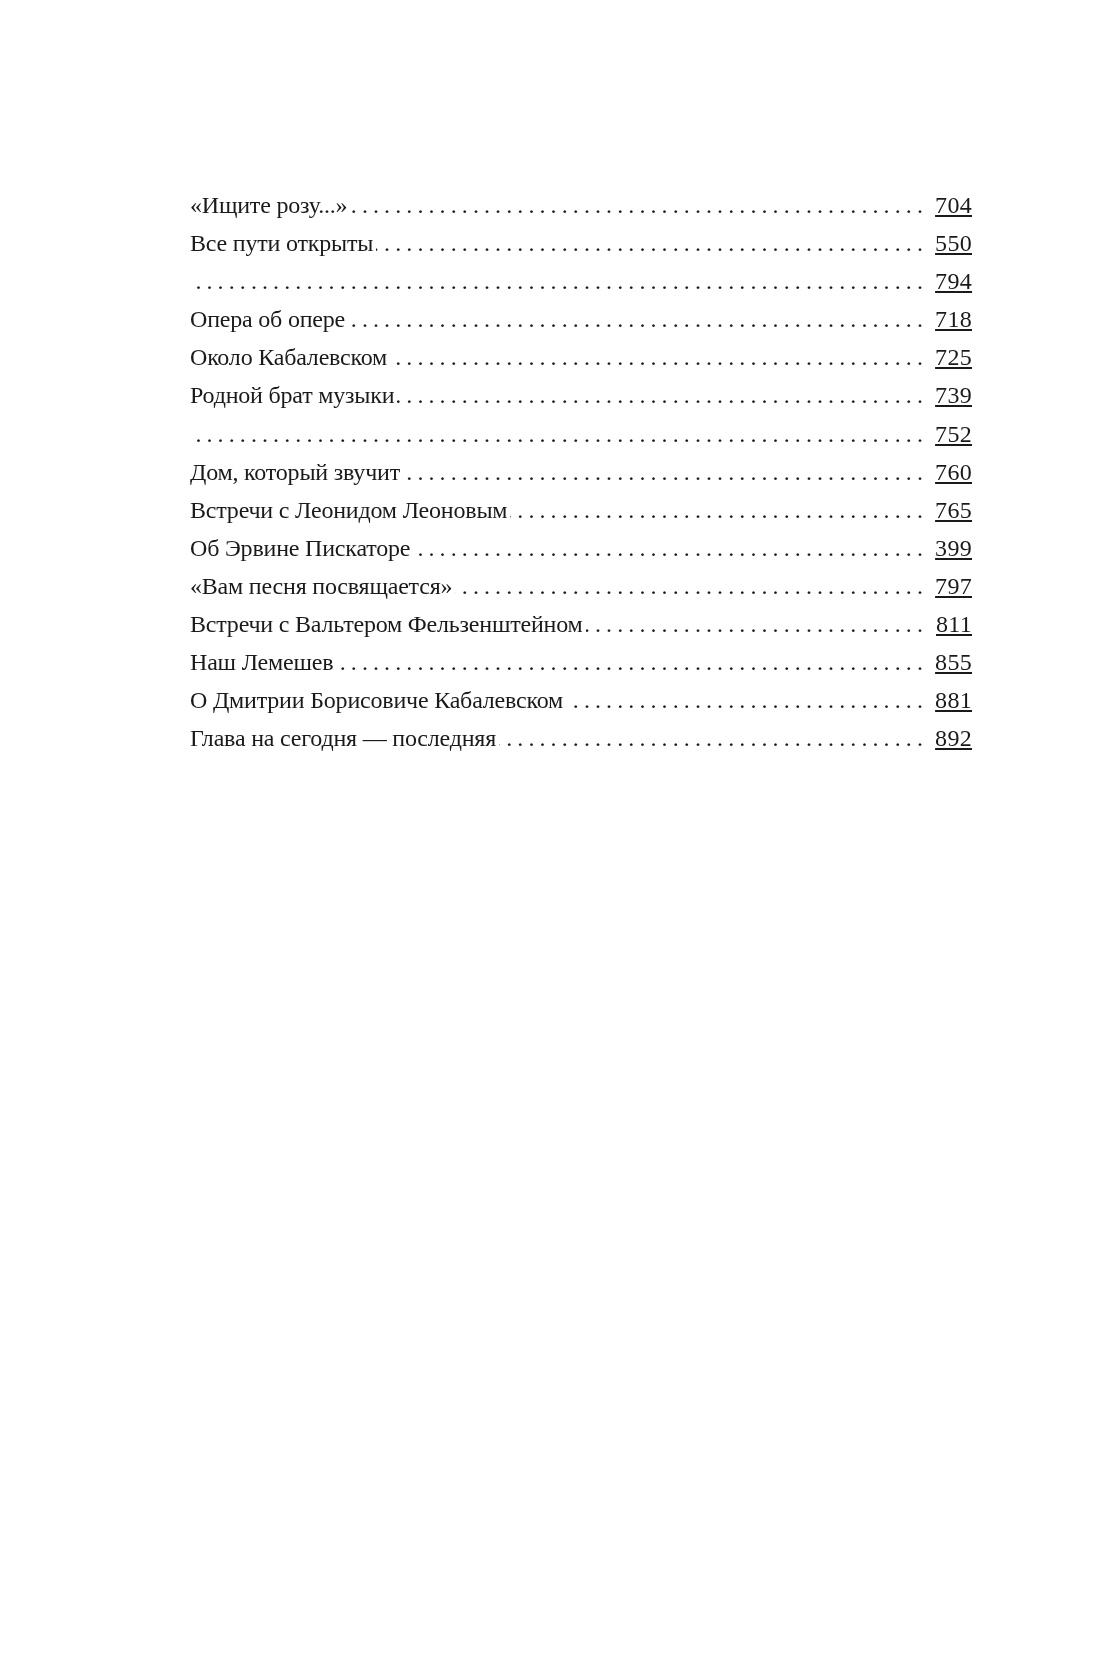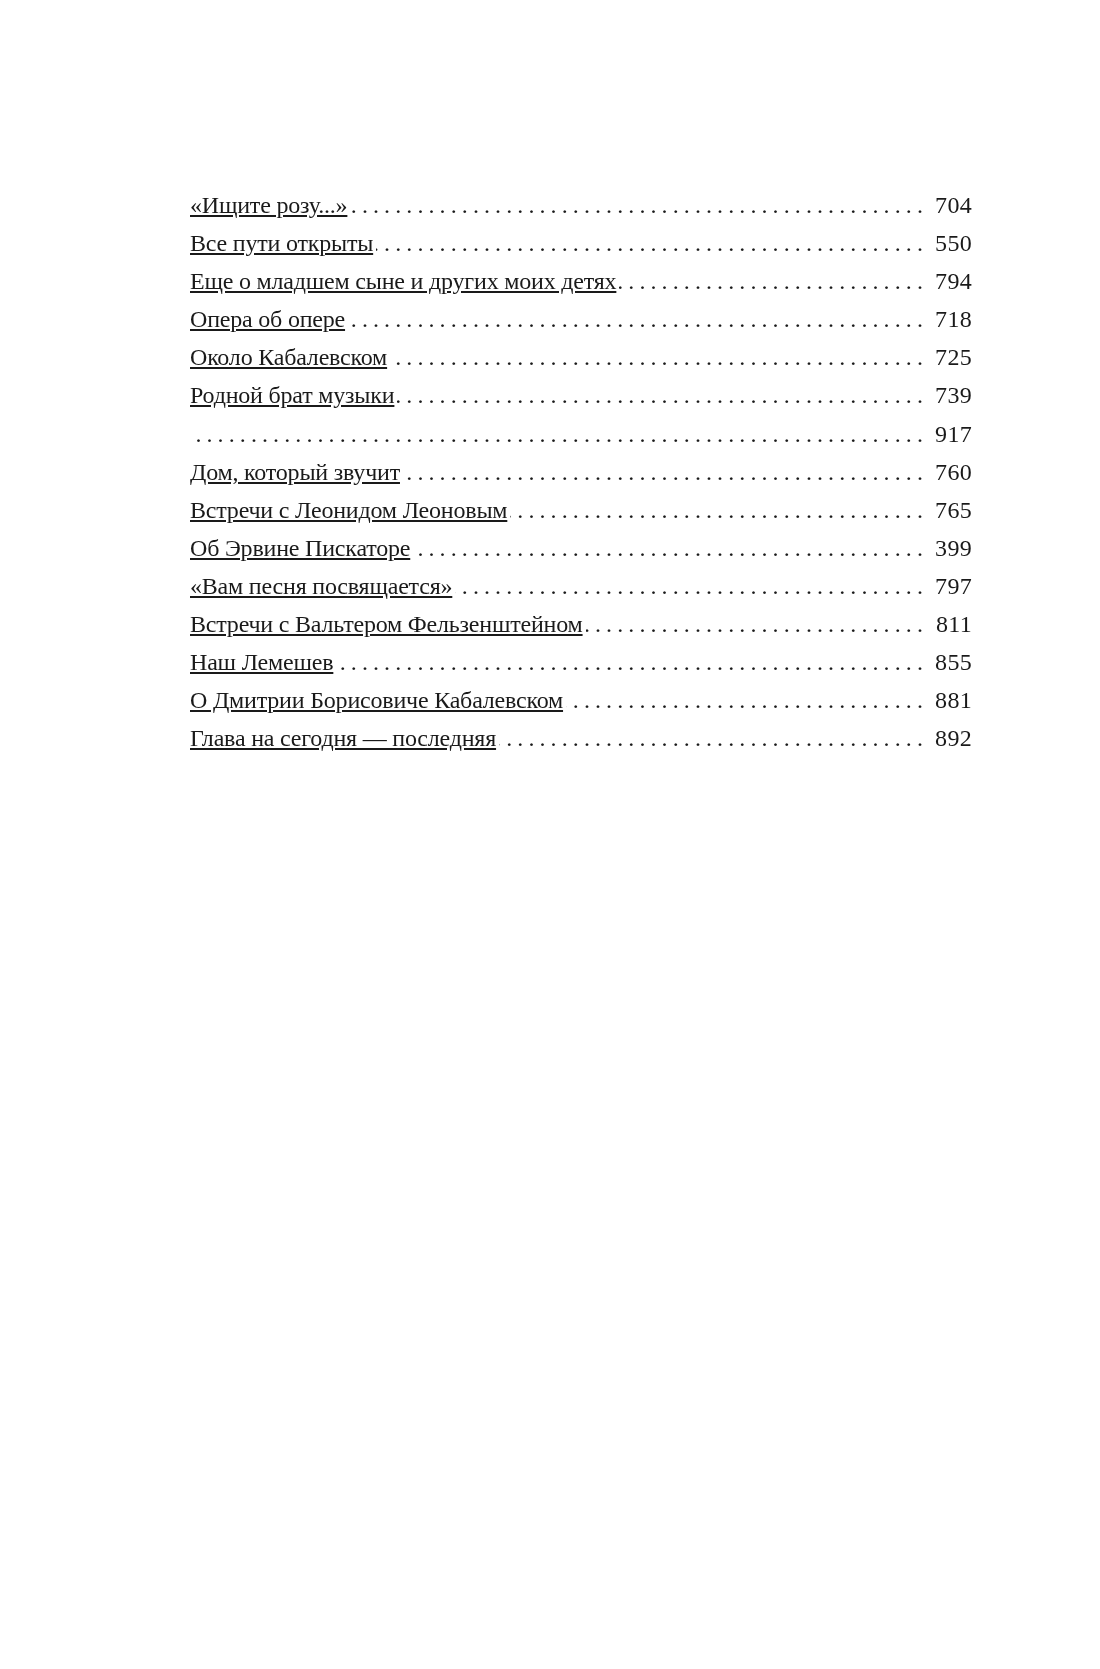--- a/index.html
+++ b/index.html
@@ -35,76 +35,75 @@
       display: flex;
       align-items: baseline;
       height: 38.1px;
       line-height: 30px;
       font-size: 24px;
       white-space: nowrap;
     }
     .toc-title {
       flex: 0 0 auto;
       letter-spacing: -0.2px;
-      text-decoration: underline;
     }
     .toc-leader {
       flex: 1 1 auto;
       overflow: hidden;
       margin: 0 4px 0 3px;
       letter-spacing: 5.1px;
       color: #1a1a1a;
       direction: rtl;
       text-align: left;
     }
     .toc-page {
       flex: 0 0 auto;
       text-align: right;
       min-width: 40px;
       letter-spacing: 0.3px;
+      text-decoration: underline;
     }
   </style>
 </head>
 <body>
 
 <div class="page">
   <ul class="toc">
     <li class="toc-entry">
         <span class="toc-title">«Ищите розу...»</span>
         <span class="toc-leader">........................................................................................................................................................................................................</span>
         <span class="toc-page">704</span>
       </li>
     <li class="toc-entry">
         <span class="toc-title">Все пути открыты</span>
         <span class="toc-leader">........................................................................................................................................................................................................</span>
         <span class="toc-page">550</span>
       </li>
     <li class="toc-entry">
-        <span class="toc-title">Еще о младшем сыне и других моих детях</span>
         <span class="toc-leader">........................................................................................................................................................................................................</span>
         <span class="toc-page">794</span>
       </li>
     <li class="toc-entry">
         <span class="toc-title">Опера об опере</span>
         <span class="toc-leader">........................................................................................................................................................................................................</span>
         <span class="toc-page">718</span>
       </li>
     <li class="toc-entry">
         <span class="toc-title">Около Кабалевском</span>
         <span class="toc-leader">........................................................................................................................................................................................................</span>
         <span class="toc-page">725</span>
       </li>
     <li class="toc-entry">
         <span class="toc-title">Родной брат музыки</span>
         <span class="toc-leader">........................................................................................................................................................................................................</span>
         <span class="toc-page">739</span>
       </li>
     <li class="toc-entry">
         <span class="toc-leader">........................................................................................................................................................................................................</span>
-        <span class="toc-page">917</span>
+        <span class="toc-page">752</span>
       </li>
     <li class="toc-entry">
         <span class="toc-title">Дом, который звучит</span>
         <span class="toc-leader">........................................................................................................................................................................................................</span>
         <span class="toc-page">760</span>
       </li>
     <li class="toc-entry">
         <span class="toc-title">Встречи с Леонидом Леоновым</span>
         <span class="toc-leader">........................................................................................................................................................................................................</span>
         <span class="toc-page">765</span>

